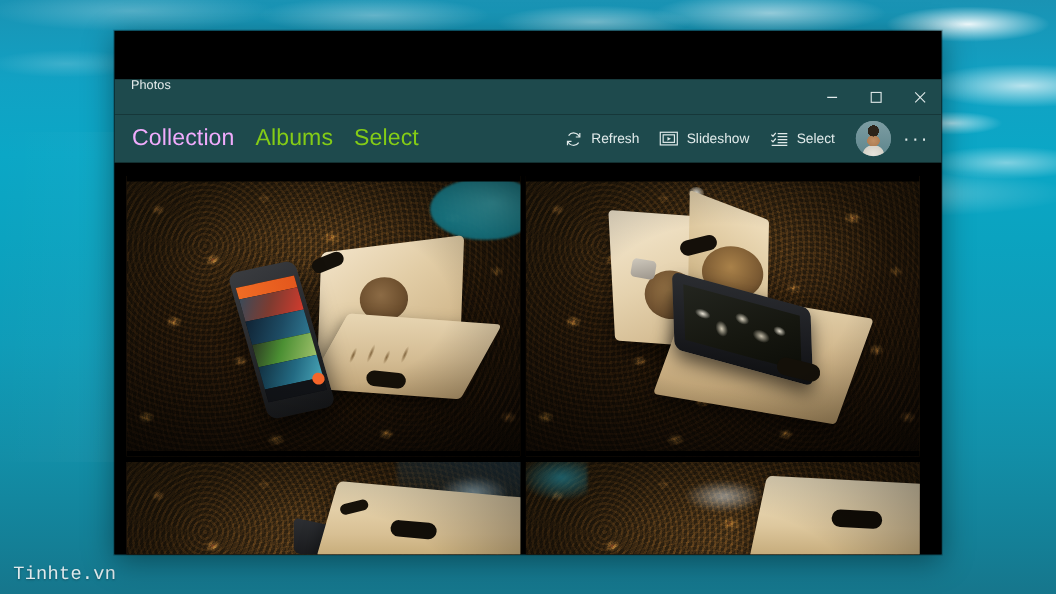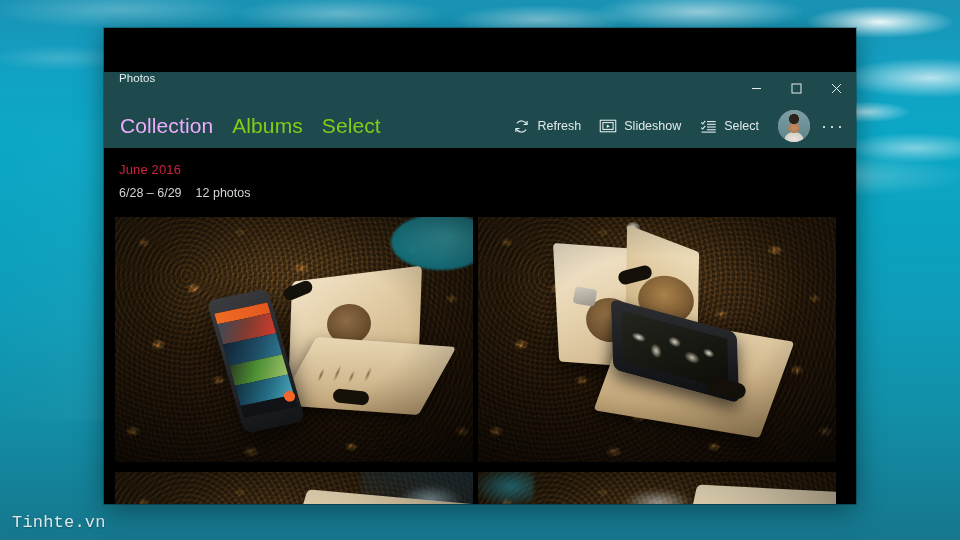--- a/index.html
+++ b/index.html
@@ -646,27 +646,20 @@
         <div id="avatar-button">
           <div id="avatar-face"></div>
         </div>
 
         <div id="more-button">···</div>
       </div>
     </div>
 
     <div id="content">
 
-      <div id="group-header">
-        <div id="group-month">June 2016</div>
-        <div id="group-sub">
-          <span>6/28 – 6/29</span>
-          <span>12 photos</span>
-        </div>
-      </div>
 
       <div id="photo-grid">
 
         <div class="photo-cell">
           <div class="granite"></div>
           <div class="teal-corner"></div>
           <div class="vr-body1"></div>
           <div class="vr-lenshole1"></div>
           <div class="vr-slot1"></div>
           <div class="vr-flap1"></div>

